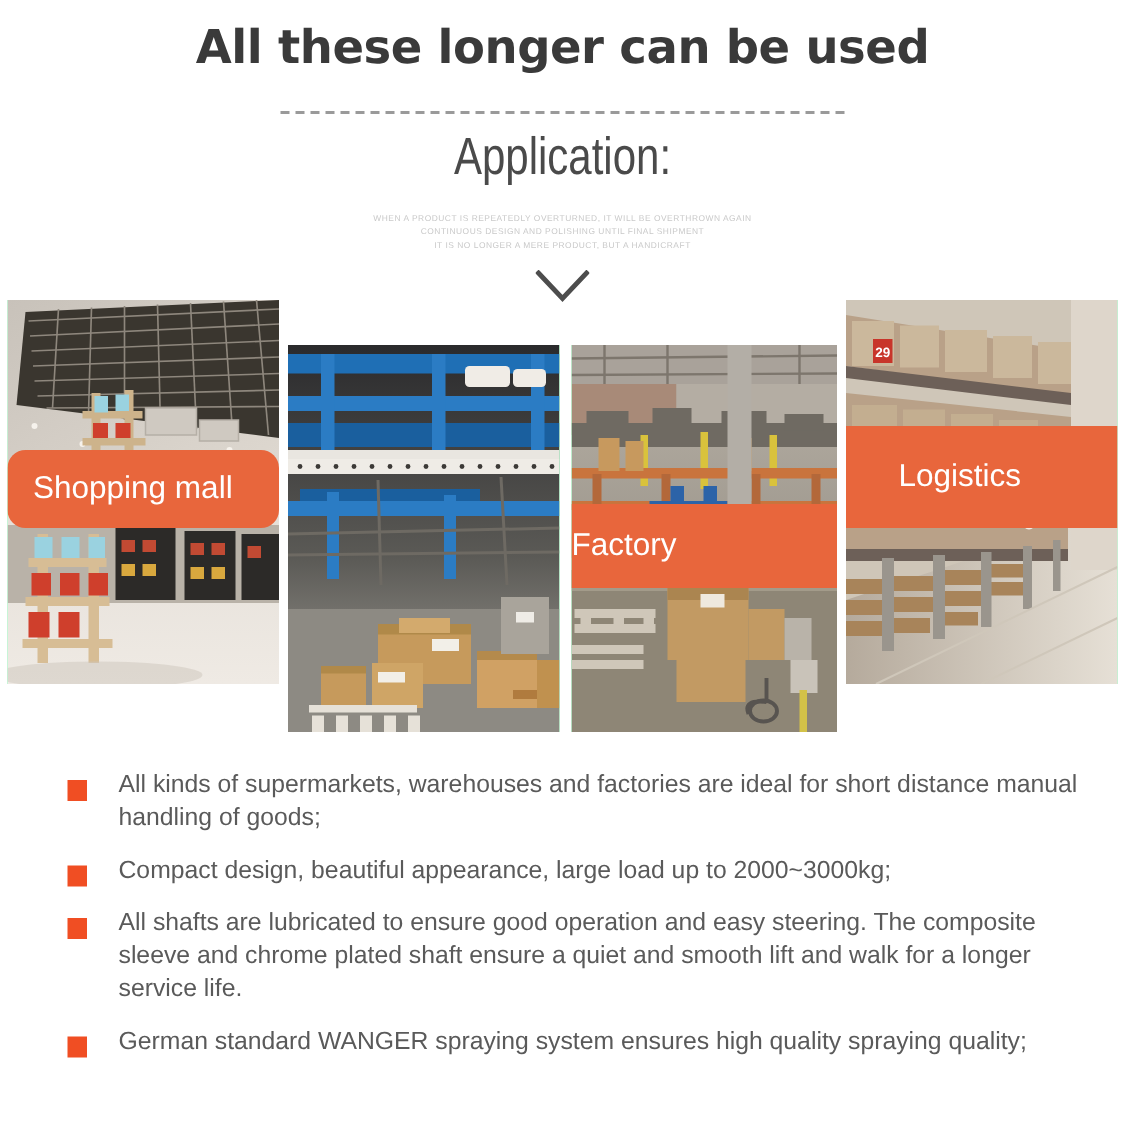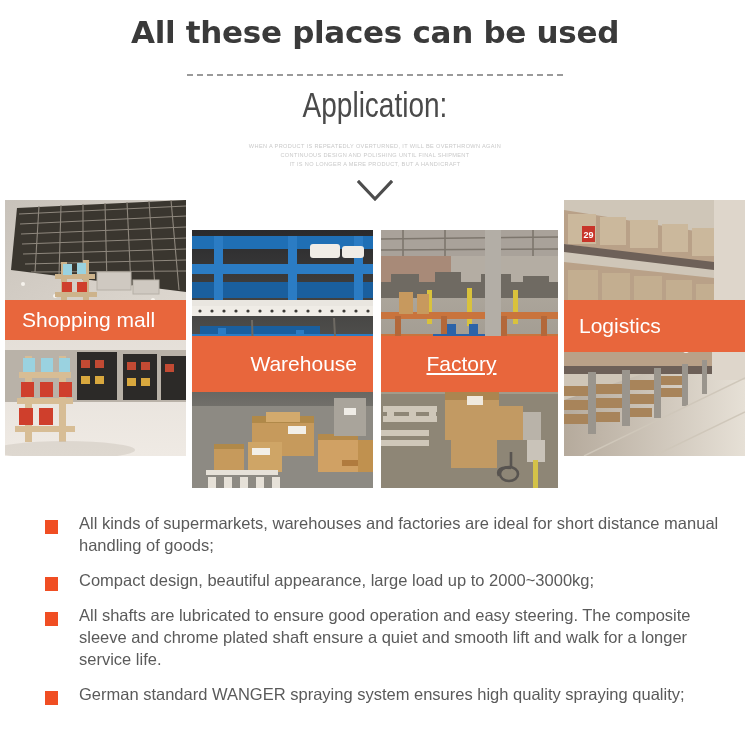--- a/index.html
+++ b/index.html
@@ -91,33 +91,33 @@
     background: #e8663c;
     color: #ffffff;
     font-size: 21px;
     display: flex;
     align-items: center;
     box-sizing: border-box;
   }
 
   
   #panel-shopping-mall { left: 5px;  top: 200px; width: 181px; height: 256px; }
-  #panel-shopping-mall .panel-label { top: 100px; height: 40px; padding-left: 17px; justify-content: flex-start; }
+  #panel-shopping-mall .panel-label { top: 100px; height: 52px; padding-left: 17px; justify-content: flex-start; border-radius: 12px; }
 
   
   #panel-warehouse { left: 192px; top: 230px; width: 181px; height: 258px; }
   #panel-warehouse .panel-label { top: 106px; height: 56px; padding-right: 16px; justify-content: flex-end; }
 
   
   #panel-factory { left: 381px; top: 230px; width: 177px; height: 258px; }
-  #panel-factory .panel-label { top: 106px; height: 56px; padding-right: 16px; justify-content: center; text-decoration: underline; }
+  #panel-factory .panel-label { top: 106px; height: 56px; padding-right: 16px; justify-content: flex-start; }
 
   
   #panel-logistics { left: 564px; top: 200px; width: 181px; height: 256px; }
-  #panel-logistics .panel-label { top: 100px; height: 52px; padding-left: 15px; justify-content: flex-start; }
+  #panel-logistics .panel-label { top: 84px; height: 68px; padding-left: 35px; justify-content: flex-start; }
 
   
   .bullets {
     position: absolute;
     top: 512px;
     left: 0;
     width: 750px;
   }
   .bullet-row {
     position: relative;
@@ -138,21 +138,21 @@
     font-size: 16.5px;
     line-height: 22px;
     color: #5a5a5a;
     font-family: "Liberation Sans", sans-serif;
     max-width: 650px;
   }
 </style>
 </head>
 <body>
 
-<div class="main-title">All these places can be used</div>
+<div class="main-title">All these longer can be used</div>
 
 <div class="divider-dashed"></div>
 
 <div class="app-heading">Application:</div>
 
 <div class="subtitle-block">
   <div>WHEN A PRODUCT IS REPEATEDLY OVERTURNED, IT WILL BE OVERTHROWN AGAIN</div>
   <div>CONTINUOUS DESIGN AND POLISHING UNTIL FINAL SHIPMENT</div>
   <div>IT IS NO LONGER A MERE PRODUCT, BUT A HANDICRAFT</div>
 </div>
@@ -346,23 +346,20 @@
 
     <g fill="#e6e1d8">
       <rect x="14" y="240" width="72" height="5"></rect>
       <rect x="16" y="247" width="8" height="11"></rect>
         <rect x="32" y="247" width="8" height="11"></rect>
       <rect x="48" y="247" width="8" height="11"></rect>
         <rect x="64" y="247" width="8" height="11"></rect>
       <rect x="80" y="247" width="8" height="11"></rect>
     </g>
   </svg>
-  <div class="panel-label">
-    <span>Warehouse</span>
-  </div>
 </div>
 
 <div class="panel" id="panel-factory">
   <svg class="photo" viewBox="0 0 177 258" preserveAspectRatio="none">
     <defs>
       <linearGradient id="facBg" x1="0" y1="0" x2="0" y2="1">
         <stop offset="0%" stop-color="#b9b2a7"></stop>
           <stop offset="60%" stop-color="#9a948a"></stop>
         <stop offset="100%" stop-color="#8f8a80"></stop>
       </linearGradient>

